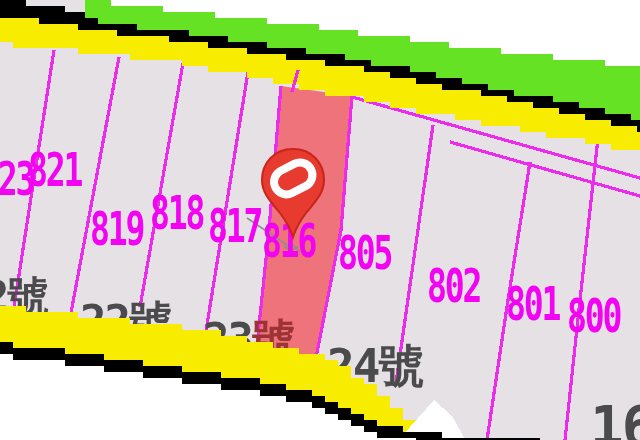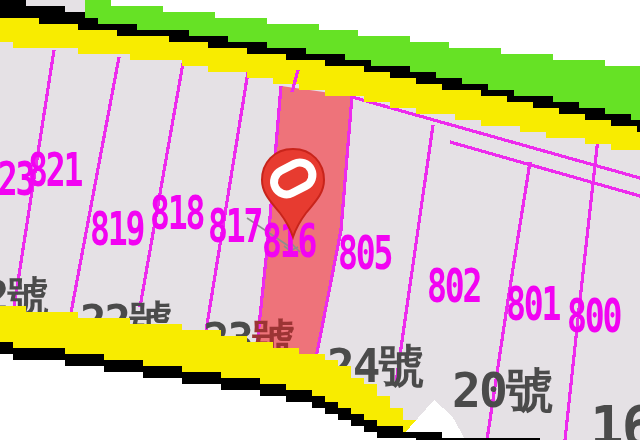--- a/index.html
+++ b/index.html
@@ -52,21 +52,20 @@
       <line x1="247" y1="218" x2="290" y2="247"></line>
       <path d="M284 246 l8 6 M292 244 l8 8 M286 253 l12 -6"></path>
     </g>
   </svg>
 
   <div class="layer z1">
     <div class="house-label" style="left:-16px;top:276px;font-size:42px;">2號</div>
     <div class="house-label" style="left:80px;top:300px;font-size:44px;">22號</div>
     <div class="house-label" style="left:203px;top:318px;font-size:44px;"><span>23</span><span class="on-red">號</span></div>
     <div class="house-label" style="left:327px;top:343px;font-size:46px;">24號</div>
-    <div class="house-label" style="left:452px;top:366px;font-size:48px;">20號</div>
     <div class="house-label" style="left:590px;top:398px;font-size:56px;">16</div>
   </div>
 
   <svg class="z2" width="640" height="440" viewBox="0 0 640 440" shape-rendering="crispEdges">
     <path id="g-white-top" fill="#FFFFFF" d="M85 0 L 111 0 L 111 6 L 163 6 L 163 12 L 215 12 L 215 18 L 267 18 L 267 24 L 319 24 L 319 30 L 358 30 L 358 36 L 410 36 L 410 42 L 449 42 L 449 48 L 501 48 L 501 54 L 553 54 L 553 60 L 605 60 L 605 66 L 640 66 L 640 -2 L 85 -2 Z"></path>
     <path id="g-yellow-top" fill="#F8EC00" d="M0 12 L 39 12 L 39 18 L 78 18 L 78 24 L 117 24 L 117 30 L 169 30 L 169 36 L 208 36 L 208 42 L 247 42 L 247 48 L 286 48 L 286 54 L 325 54 L 325 60 L 364 60 L 364 66 L 390 66 L 390 72 L 416 72 L 416 78 L 442 78 L 442 84 L 481 84 L 481 90 L 507 90 L 507 96 L 533 96 L 533 102 L 559 102 L 559 108 L 585 108 L 585 114 L 611 114 L 611 120 L 637 120 L 637 126 L 640 126 L 640 156 L 640 156 L 640 150 L 611 150 L 611 144 L 585 144 L 585 138 L 546 138 L 546 132 L 520 132 L 520 126 L 481 126 L 481 120 L 455 120 L 455 114 L 416 114 L 416 108 L 390 108 L 390 102 L 364 102 L 364 96 L 325 96 L 325 90 L 299 90 L 299 84 L 273 84 L 273 78 L 247 78 L 247 72 L 208 72 L 208 66 L 182 66 L 182 60 L 130 60 L 130 54 L 78 54 L 78 48 L 13 48 L 13 42 L 0 42 Z"></path>
     <path id="g-black-top" fill="#000000" d="M0 0 L 26 0 L 26 6 L 65 6 L 65 12 L 117 12 L 117 18 L 156 18 L 156 24 L 195 24 L 195 30 L 247 30 L 247 36 L 286 36 L 286 42 L 325 42 L 325 48 L 351 48 L 351 54 L 390 54 L 390 60 L 416 60 L 416 66 L 442 66 L 442 72 L 468 72 L 468 78 L 507 78 L 507 84 L 533 84 L 533 90 L 559 90 L 559 96 L 585 96 L 585 102 L 611 102 L 611 108 L 637 108 L 637 114 L 640 114 L 640 132 L 637 132 L 637 126 L 611 126 L 611 120 L 585 120 L 585 114 L 559 114 L 559 108 L 533 108 L 533 102 L 507 102 L 507 96 L 481 96 L 481 90 L 442 90 L 442 84 L 416 84 L 416 78 L 390 78 L 390 72 L 364 72 L 364 66 L 325 66 L 325 60 L 286 60 L 286 54 L 247 54 L 247 48 L 208 48 L 208 42 L 169 42 L 169 36 L 117 36 L 117 30 L 78 30 L 78 24 L 39 24 L 39 18 L 0 18 Z"></path>
     <path id="g-green" fill="#66E225" d="M85 0 L 111 0 L 111 6 L 163 6 L 163 12 L 215 12 L 215 18 L 267 18 L 267 24 L 319 24 L 319 30 L 358 30 L 358 36 L 410 36 L 410 42 L 449 42 L 449 48 L 501 48 L 501 54 L 553 54 L 553 60 L 605 60 L 605 66 L 640 66 L 640 120 L 631 120 L 631 114 L 605 114 L 605 108 L 579 108 L 579 102 L 553 102 L 553 96 L 514 96 L 514 90 L 488 90 L 488 84 L 462 84 L 462 78 L 436 78 L 436 72 L 410 72 L 410 66 L 371 66 L 371 60 L 345 60 L 345 54 L 306 54 L 306 48 L 267 48 L 267 42 L 228 42 L 228 36 L 189 36 L 189 30 L 137 30 L 137 24 L 98 24 L 98 18 L 85 18 Z"></path>
     <path id="g-white-bot" fill="#FFFFFF" d="M0 354 L 13 354 L 13 360 L 65 360 L 65 366 L 104 366 L 104 372 L 143 372 L 143 378 L 182 378 L 182 384 L 221 384 L 221 390 L 260 390 L 260 396 L 286 396 L 286 402 L 312 402 L 312 408 L 325 408 L 325 414 L 338 414 L 338 420 L 351 420 L 351 426 L 364 426 L 364 432 L 377 432 L 377 438 L 416 438 L 416 444 L 494 444 L 494 450 L 545 450 L 545 452 L 0 452 Z"></path>
     <path id="g-yellow-bot" fill="#F8EC00" d="M0 306 L 26 306 L 26 312 L 78 312 L 78 318 L 130 318 L 130 324 L 182 324 L 182 330 L 221 330 L 221 336 L 247 336 L 247 342 L 273 342 L 273 348 L 299 348 L 299 354 L 325 354 L 325 360 L 338 360 L 338 366 L 351 366 L 351 378 L 364 378 L 364 384 L 377 384 L 377 396 L 390 396 L 390 408 L 403 408 L 403 420 L 416 420 L 416 426 L 429 426 L 429 438 L 450 438 L 450 444 L 450 444 L 540 450 L 540 450 L 540 444 L 442 444 L 442 438 L 403 438 L 403 432 L 377 432 L 377 426 L 364 426 L 364 420 L 351 420 L 351 414 L 338 414 L 338 408 L 325 408 L 325 402 L 312 402 L 312 396 L 286 396 L 286 390 L 260 390 L 260 384 L 221 384 L 221 378 L 182 378 L 182 372 L 143 372 L 143 366 L 104 366 L 104 360 L 65 360 L 65 354 L 13 354 L 13 348 L 0 348 Z"></path>

